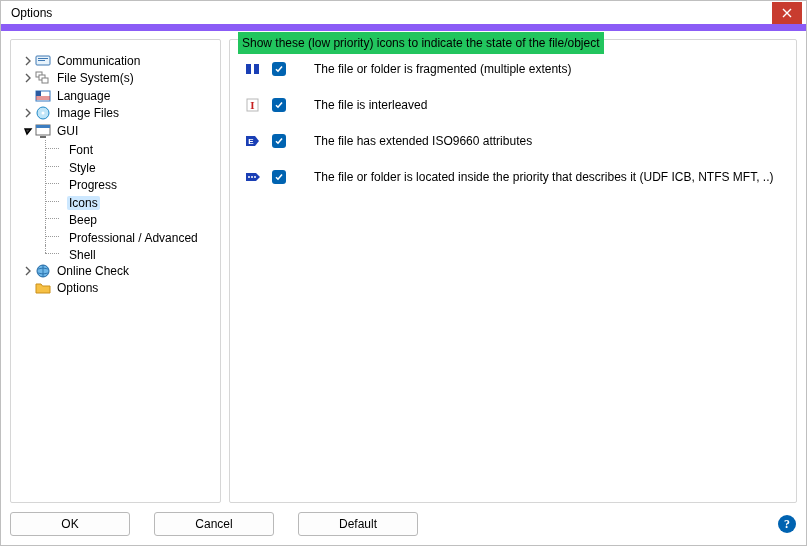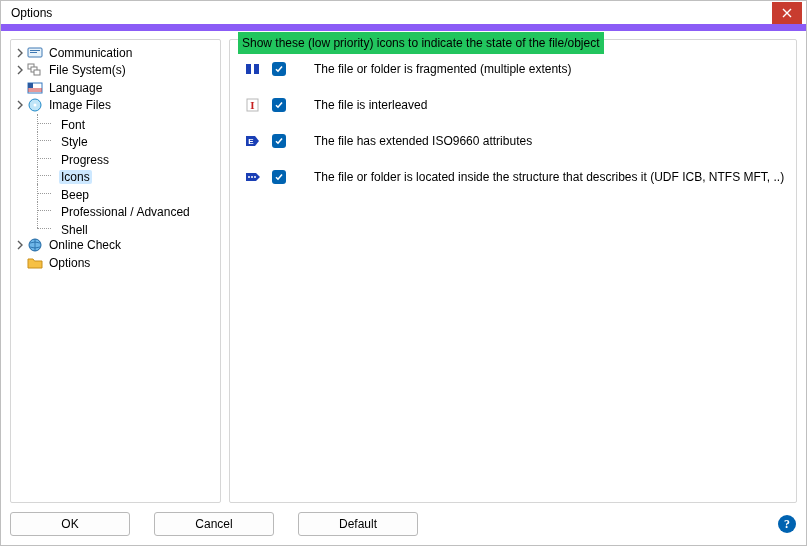--- a/index.html
+++ b/index.html
@@ -4,21 +4,21 @@
 <style>
   * { box-sizing: border-box; }
   html, body { margin: 0; padding: 0; font-family: "Segoe UI", Tahoma, sans-serif; font-size: 12px; color: #000; background: #fff; }
   .window { width: 807px; height: 546px; border: 1px solid #bfbfbf; background: #fff; display: flex; flex-direction: column; box-shadow: 0 6px 20px rgba(0,0,0,0.08); }
   .titlebar { height: 30px; display: flex; align-items: center; padding-left: 10px; border-bottom: 7px solid #8b5cf6; }
   .titlebar .title { flex: 1; font-size: 12px; }
   .title-close { width: 30px; height: 22px; background: #c83c2f; display: flex; align-items: center; justify-content: center; margin-right: 4px; cursor: pointer; }
   .title-close svg { width: 10px; height: 10px; }
   .body { flex: 1; display: flex; padding: 8px 9px 0 9px; gap: 8px; min-height: 0; }
   .tree-panel { width: 211px; border: 1px solid #d6d6d6; border-radius: 2px; padding: 4px 2px; overflow: auto; background: #fff; }
-  .tree { list-style: none; margin: 0; padding: 0; }
+  .tree { list-style: none; margin: 8px; padding: 0; }
   .tree li { white-space: nowrap; }
   .node { display: flex; align-items: center; height: 17.5px; position: relative; cursor: default; }
   .expander { width: 14px; height: 14px; display: flex; align-items: center; justify-content: center; margin-right: 0; cursor: pointer; }
   .expander.spacer { visibility: hidden; }
   .ticon { width: 16px; height: 16px; display: flex; align-items: center; justify-content: center; margin-right: 4px; }
   .label { padding: 0 2px; border-radius: 2px; }
   .node.selected .label { background: #cde8ff; }
   .tree .children { list-style: none; margin: 0; padding: 0 0 0 0; }
   .child-row { display: flex; align-items: flex-end; height: 17.5px; padding-left: 18px; }
   .connector { width: 26px; height: 17.5px; position: relative; margin-right: 2px; }
@@ -118,20 +118,35 @@
                 <svg width="16" height="16" viewBox="0 0 16 16">
                   <circle cx="8" cy="8" r="6" fill="#bfe5f8" stroke="#2289c7"></circle>
                   <circle cx="8" cy="8" r="1.5" fill="#fff"></circle>
                 </svg>
               </span>
             <span class="label">Image Files</span>
           </div>
         </li>
 
         <li>
+          <div class="node">
+            <span class="expander">
+                <svg width="10" height="10" viewBox="0 0 10 10">
+                  <path class="chev open" d="M2 3 L8 3 L4 8 Z"></path>
+                </svg>
+              </span>
+            <span class="ticon">
+                <svg width="16" height="16" viewBox="0 0 16 16">
+                  <rect x="1" y="2" width="14" height="10" fill="#fff" stroke="#6b6b6b"></rect>
+                  <rect x="1" y="2" width="14" height="3" fill="#3d7ec1"></rect>
+                  <rect x="5" y="13" width="6" height="2" fill="#6b6b6b"></rect>
+                </svg>
+              </span>
+            <span class="label">GUI</span>
+          </div>
           <ul class="children">
             <li>
                 <div class="child-row">
                   <span class="connector"></span>
                   <span class="label">Font</span>
                 </div>
               </li>
             <li>
                 <div class="child-row">
                   <span class="connector"></span>
@@ -258,21 +273,21 @@
               <circle cx="4" cy="7" r="1" fill="#fff"></circle>
               <circle cx="7" cy="7" r="1" fill="#fff"></circle>
               <circle cx="10" cy="7" r="1" fill="#fff"></circle>
             </svg>
           </span>
         <span class="chk">
             <svg viewBox="0 0 10 10">
               <path d="M2 5.2 L4 7.2 L8 2.6" stroke="#fff" stroke-width="1.6" fill="none"></path>
             </svg>
           </span>
-        <span class="opt-label">The file or folder is located inside the structure that describes it (UDF ICB, NTFS MFT, ..)</span>
+        <span class="opt-label">The file or folder is located inside the priority that describes it (UDF ICB, NTFS MFT, ..)</span>
       </div>
 
     </div>
   </div>
 
   <div class="button-bar">
     <div class="btn">
         <span>OK</span>
       </div>
     <div class="btn">

